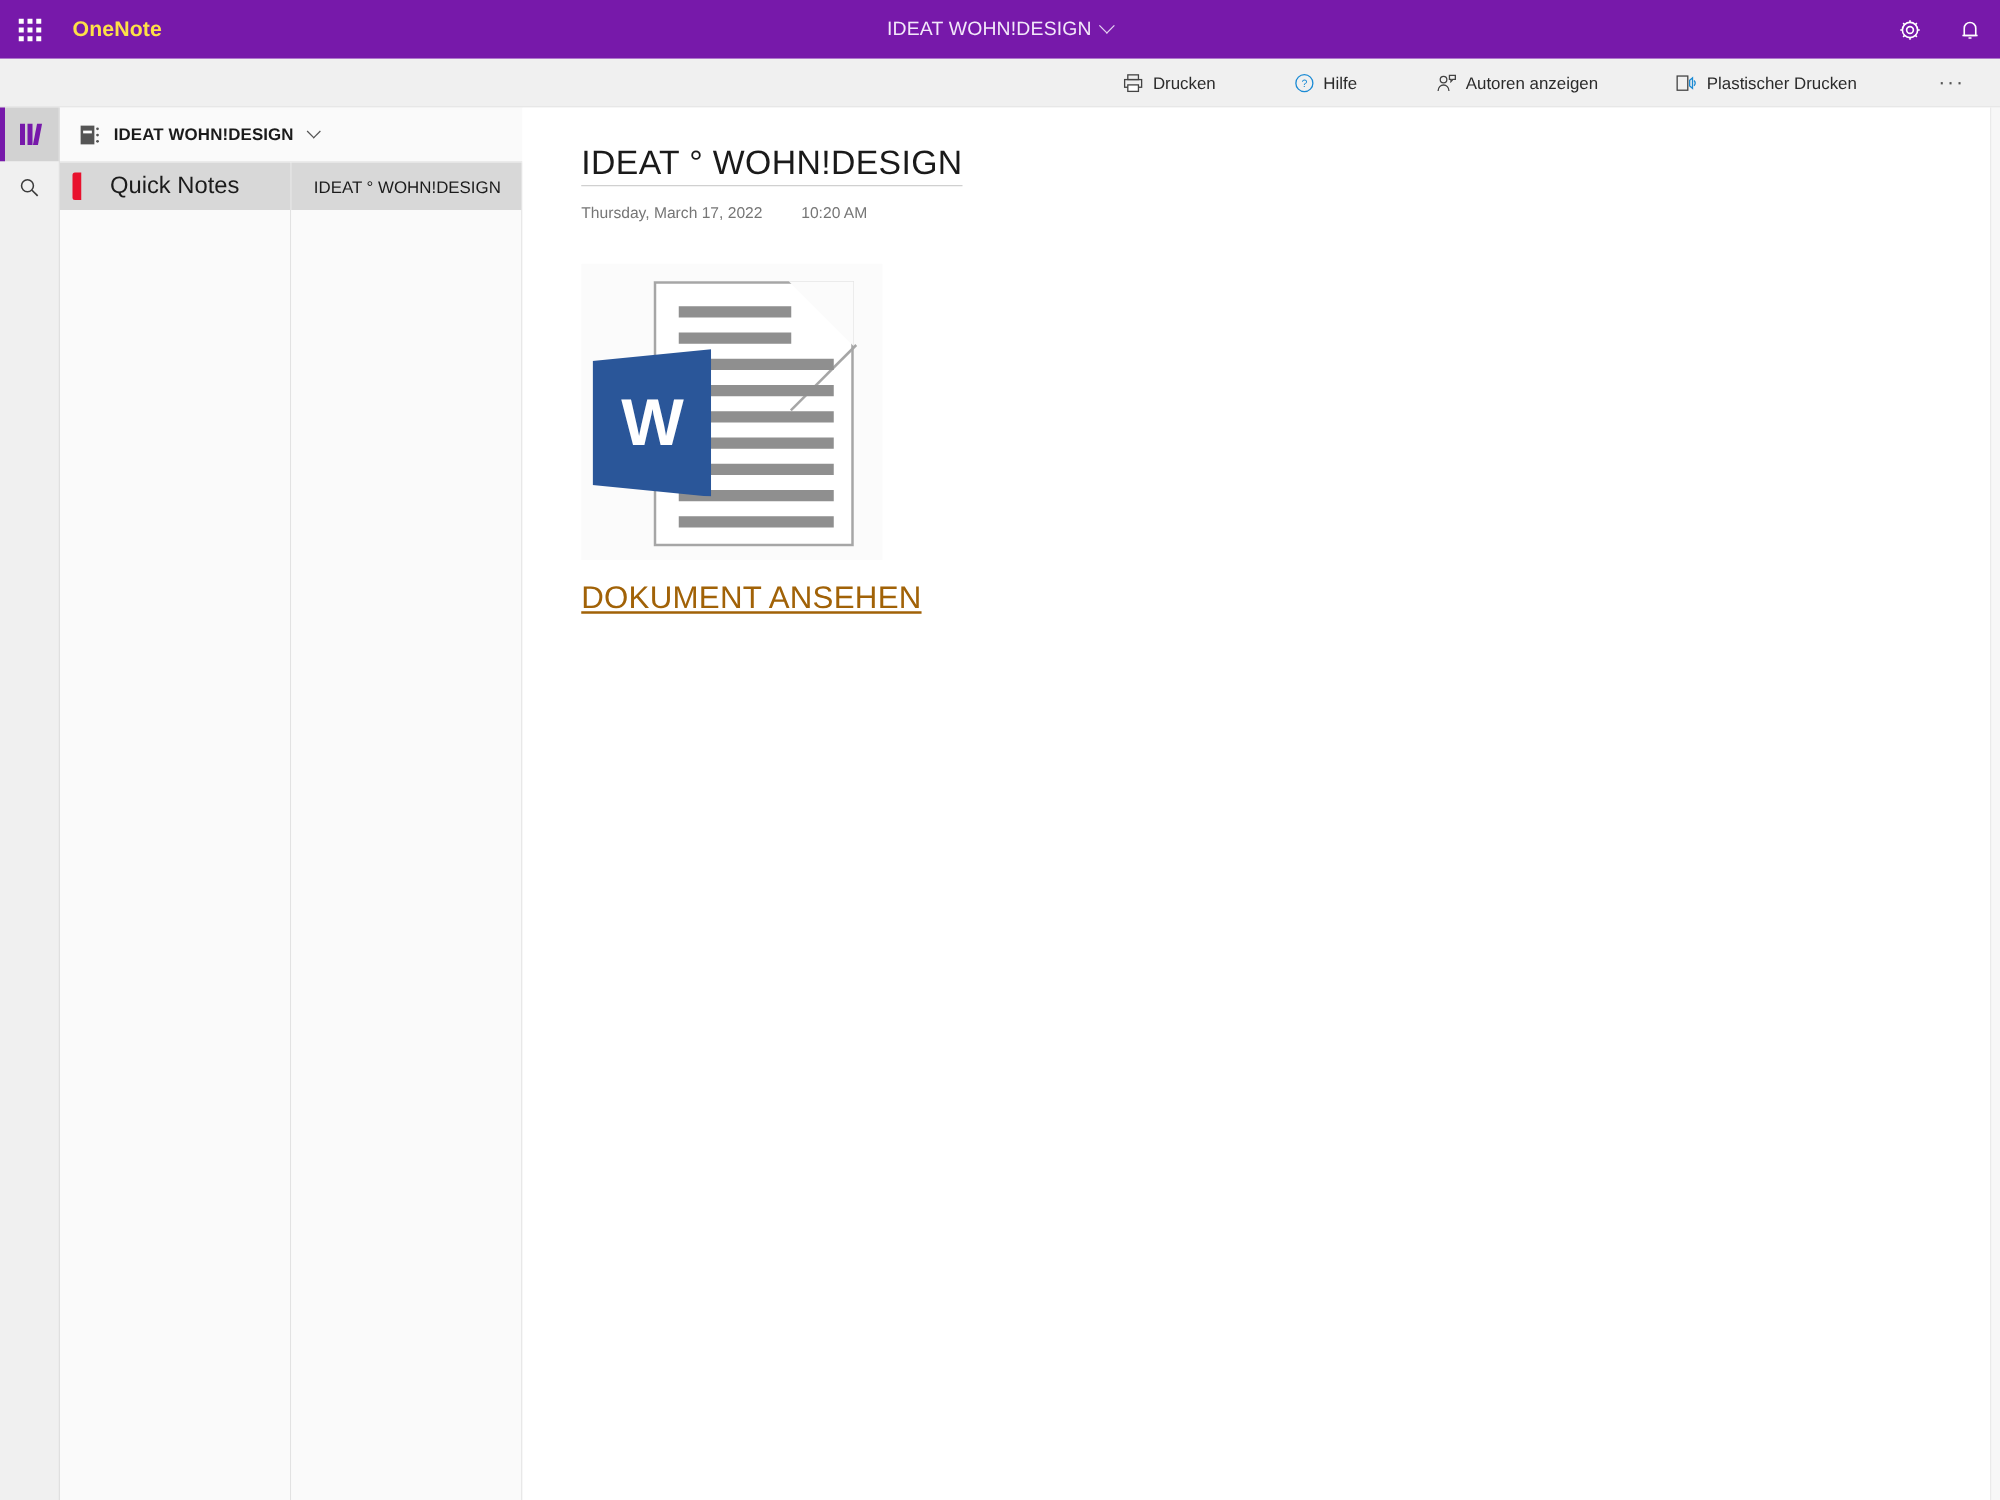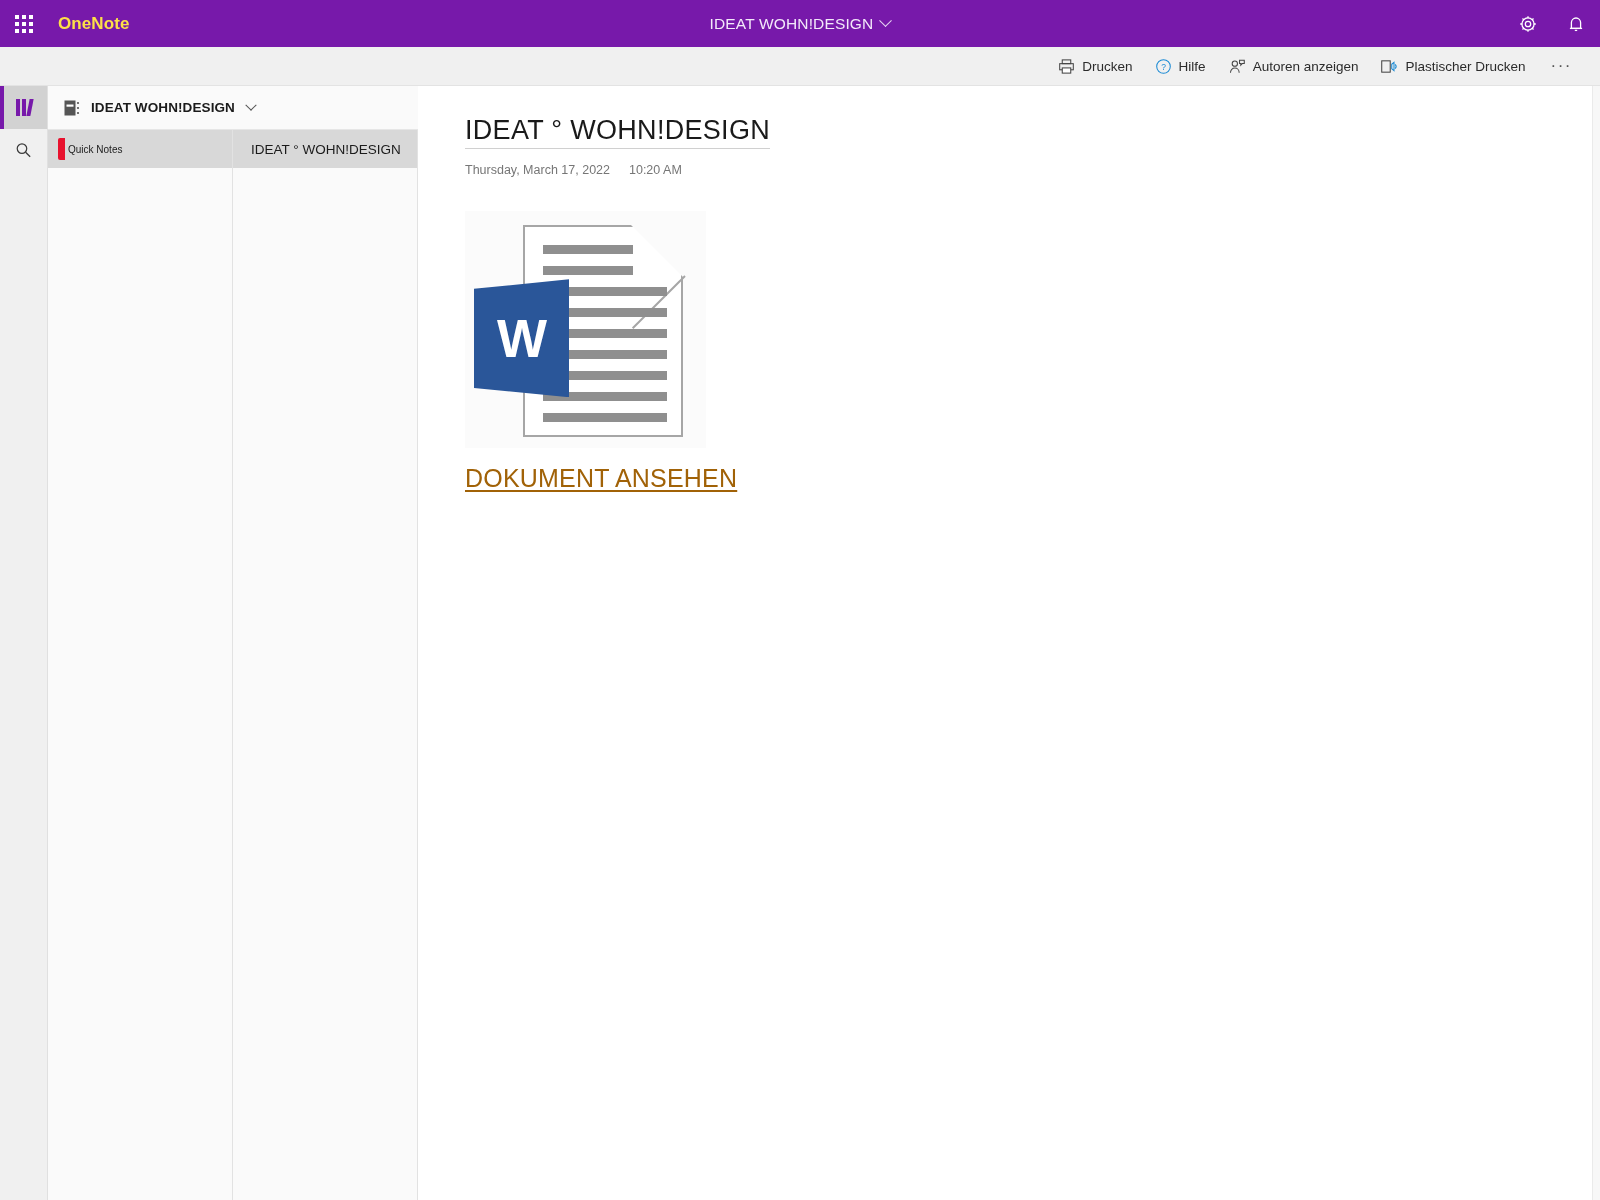--- a/index.html
+++ b/index.html
@@ -75,20 +75,21 @@
   }
 
   
   .toolbar {
     position: absolute; top: 47px; left: 0;
     width: 1600px; height: 39px;
     background: #f0f0f0;
     display: flex; align-items: center; justify-content: flex-end;
     padding-right: 14px;
     border-bottom: 1px solid #e3e3e3;
+    gap: 40px;
   }
   .tb-item {
     display: flex; align-items: center; gap: 7px;
     height: 30px;
     padding: 0 11px;
     font-size: 13.5px;
     color: #2b2b2b;
     cursor: pointer;
     white-space: nowrap;
   }
@@ -158,22 +159,22 @@
   .pages {
     position: absolute; top: 130px; left: 233px;
     width: 185px; height: 1070px;
     background: #fafafa;
     border-right: 1px solid #e2e2e2;
   }
   .section-row {
     position: relative;
     height: 38px;
     display: flex; align-items: center;
-    padding-left: 20px;
-    font-size: 10px;
+    padding-left: 40px;
+    font-size: 19px;
     color: #1b1b1b;
     background: #d8d8d8;
     cursor: pointer;
   }
   .section-row .tabmark {
     position: absolute; left: 10px; top: 8px;
     width: 7px; height: 22px;
     background: #e8112d;
     border-radius: 2px 0 0 2px;
   }
@@ -224,21 +225,21 @@
     display: inline-block;
     border-bottom: 1px solid #d0d0d0;
     padding-bottom: 4px;
     line-height: 1.05;
     cursor: text;
   }
   .page-meta {
     margin-top: 14px;
     font-size: 12.5px;
     color: #767676;
-    display: flex; gap: 19px;
+    display: flex; gap: 31px;
   }
 
   
   .docimg {
     position: relative;
     margin-top: 34px;
     width: 241px; height: 237px;
     background: #fbfbfb;
     cursor: pointer;
   }

